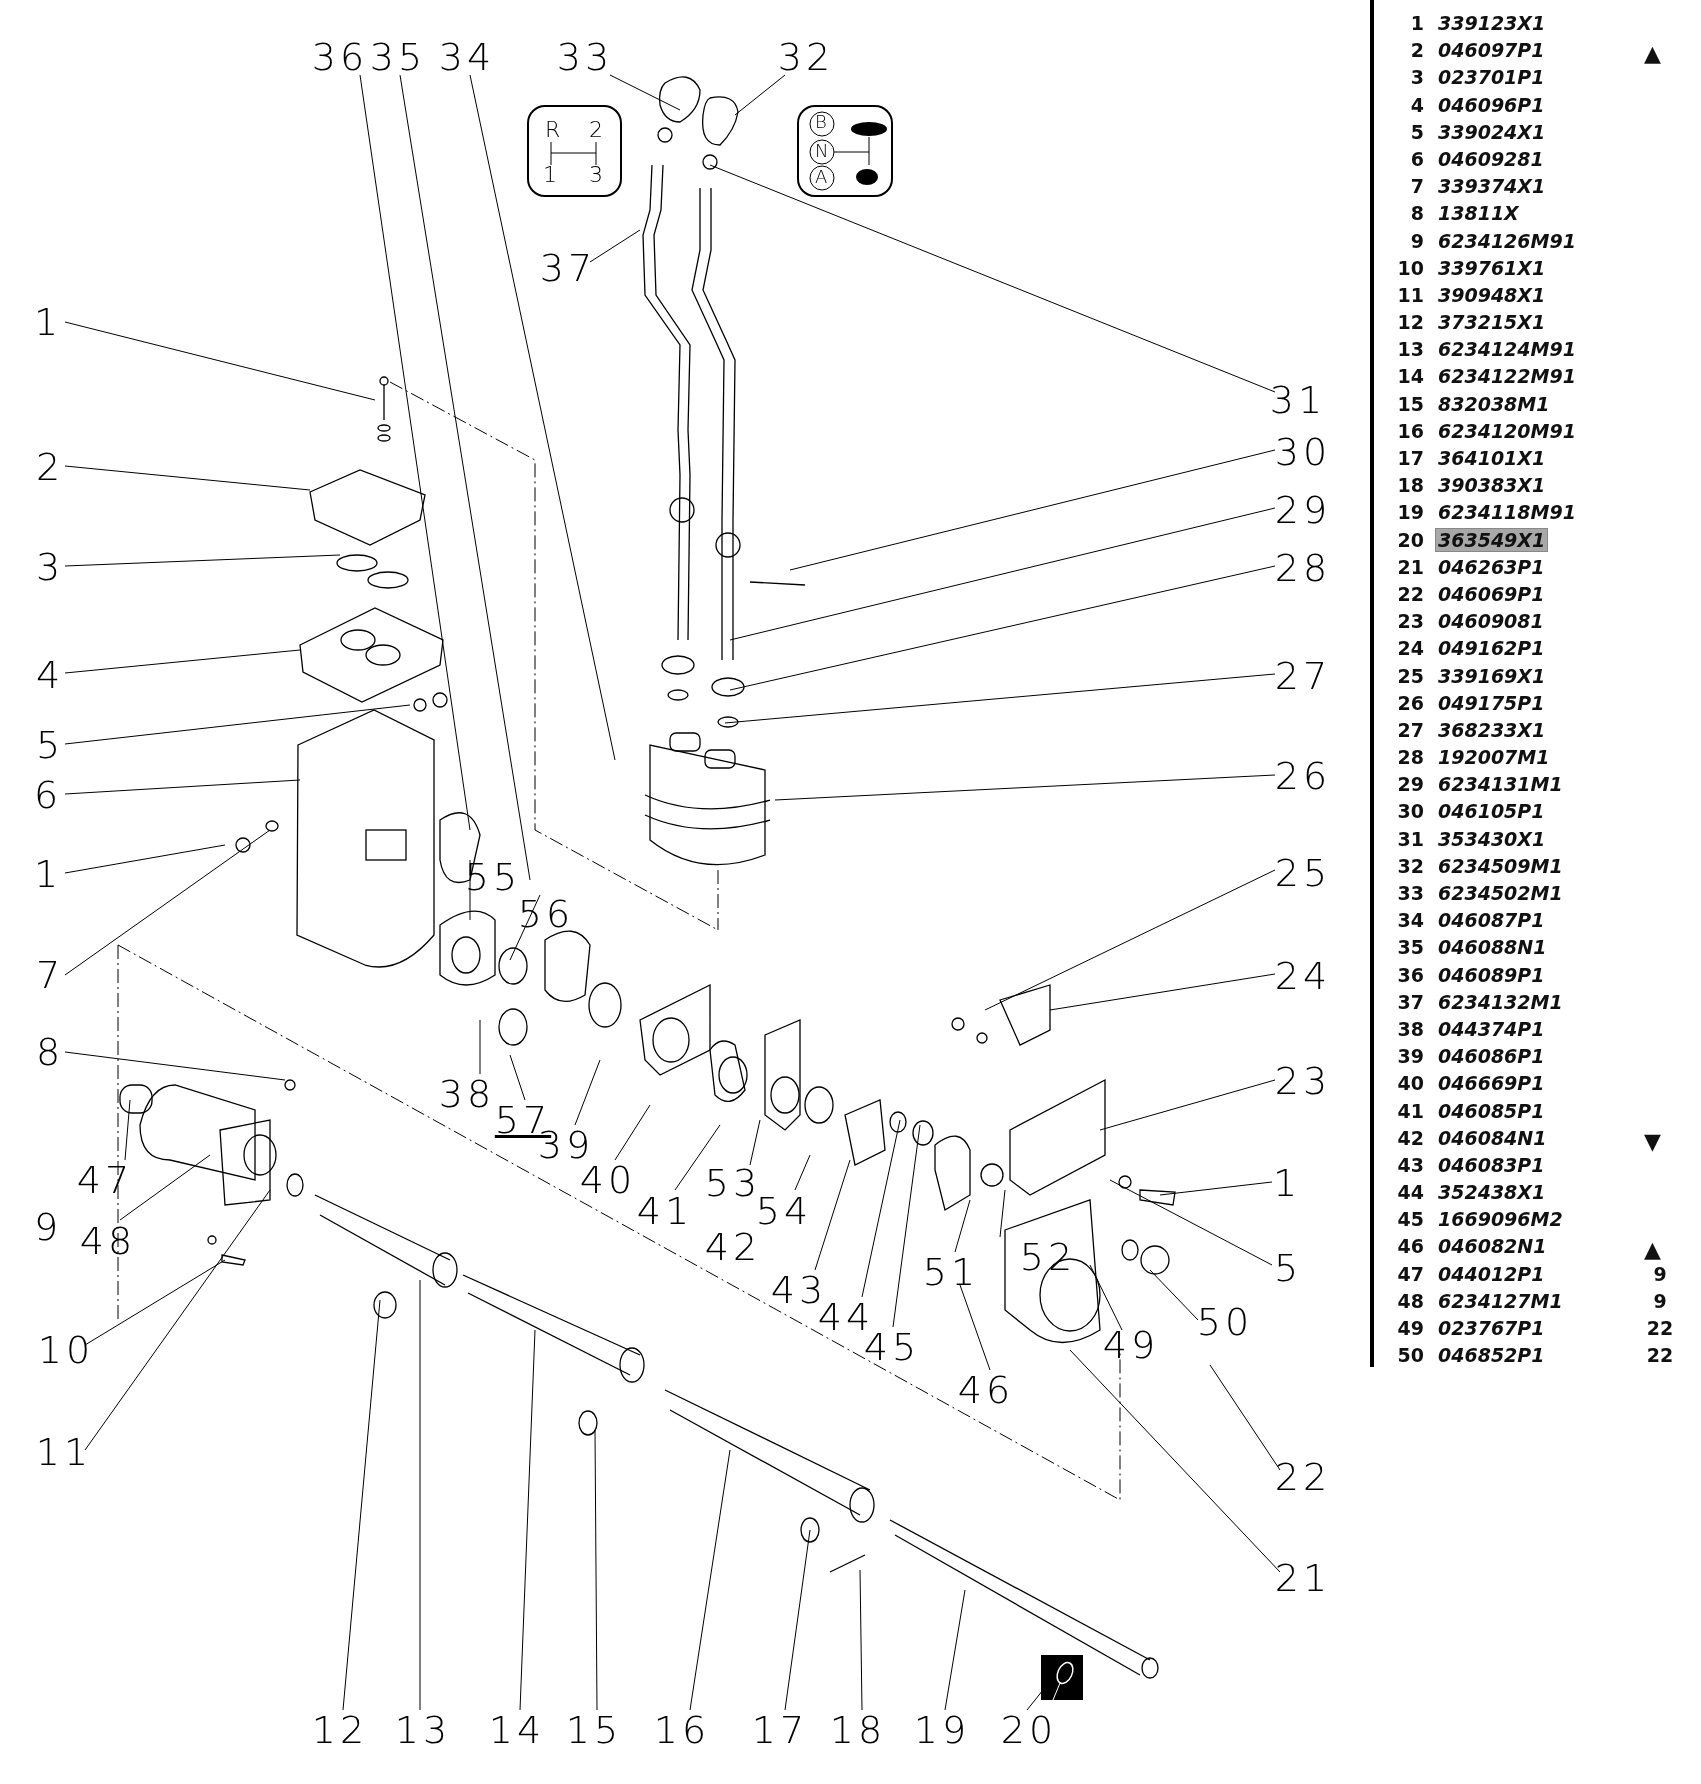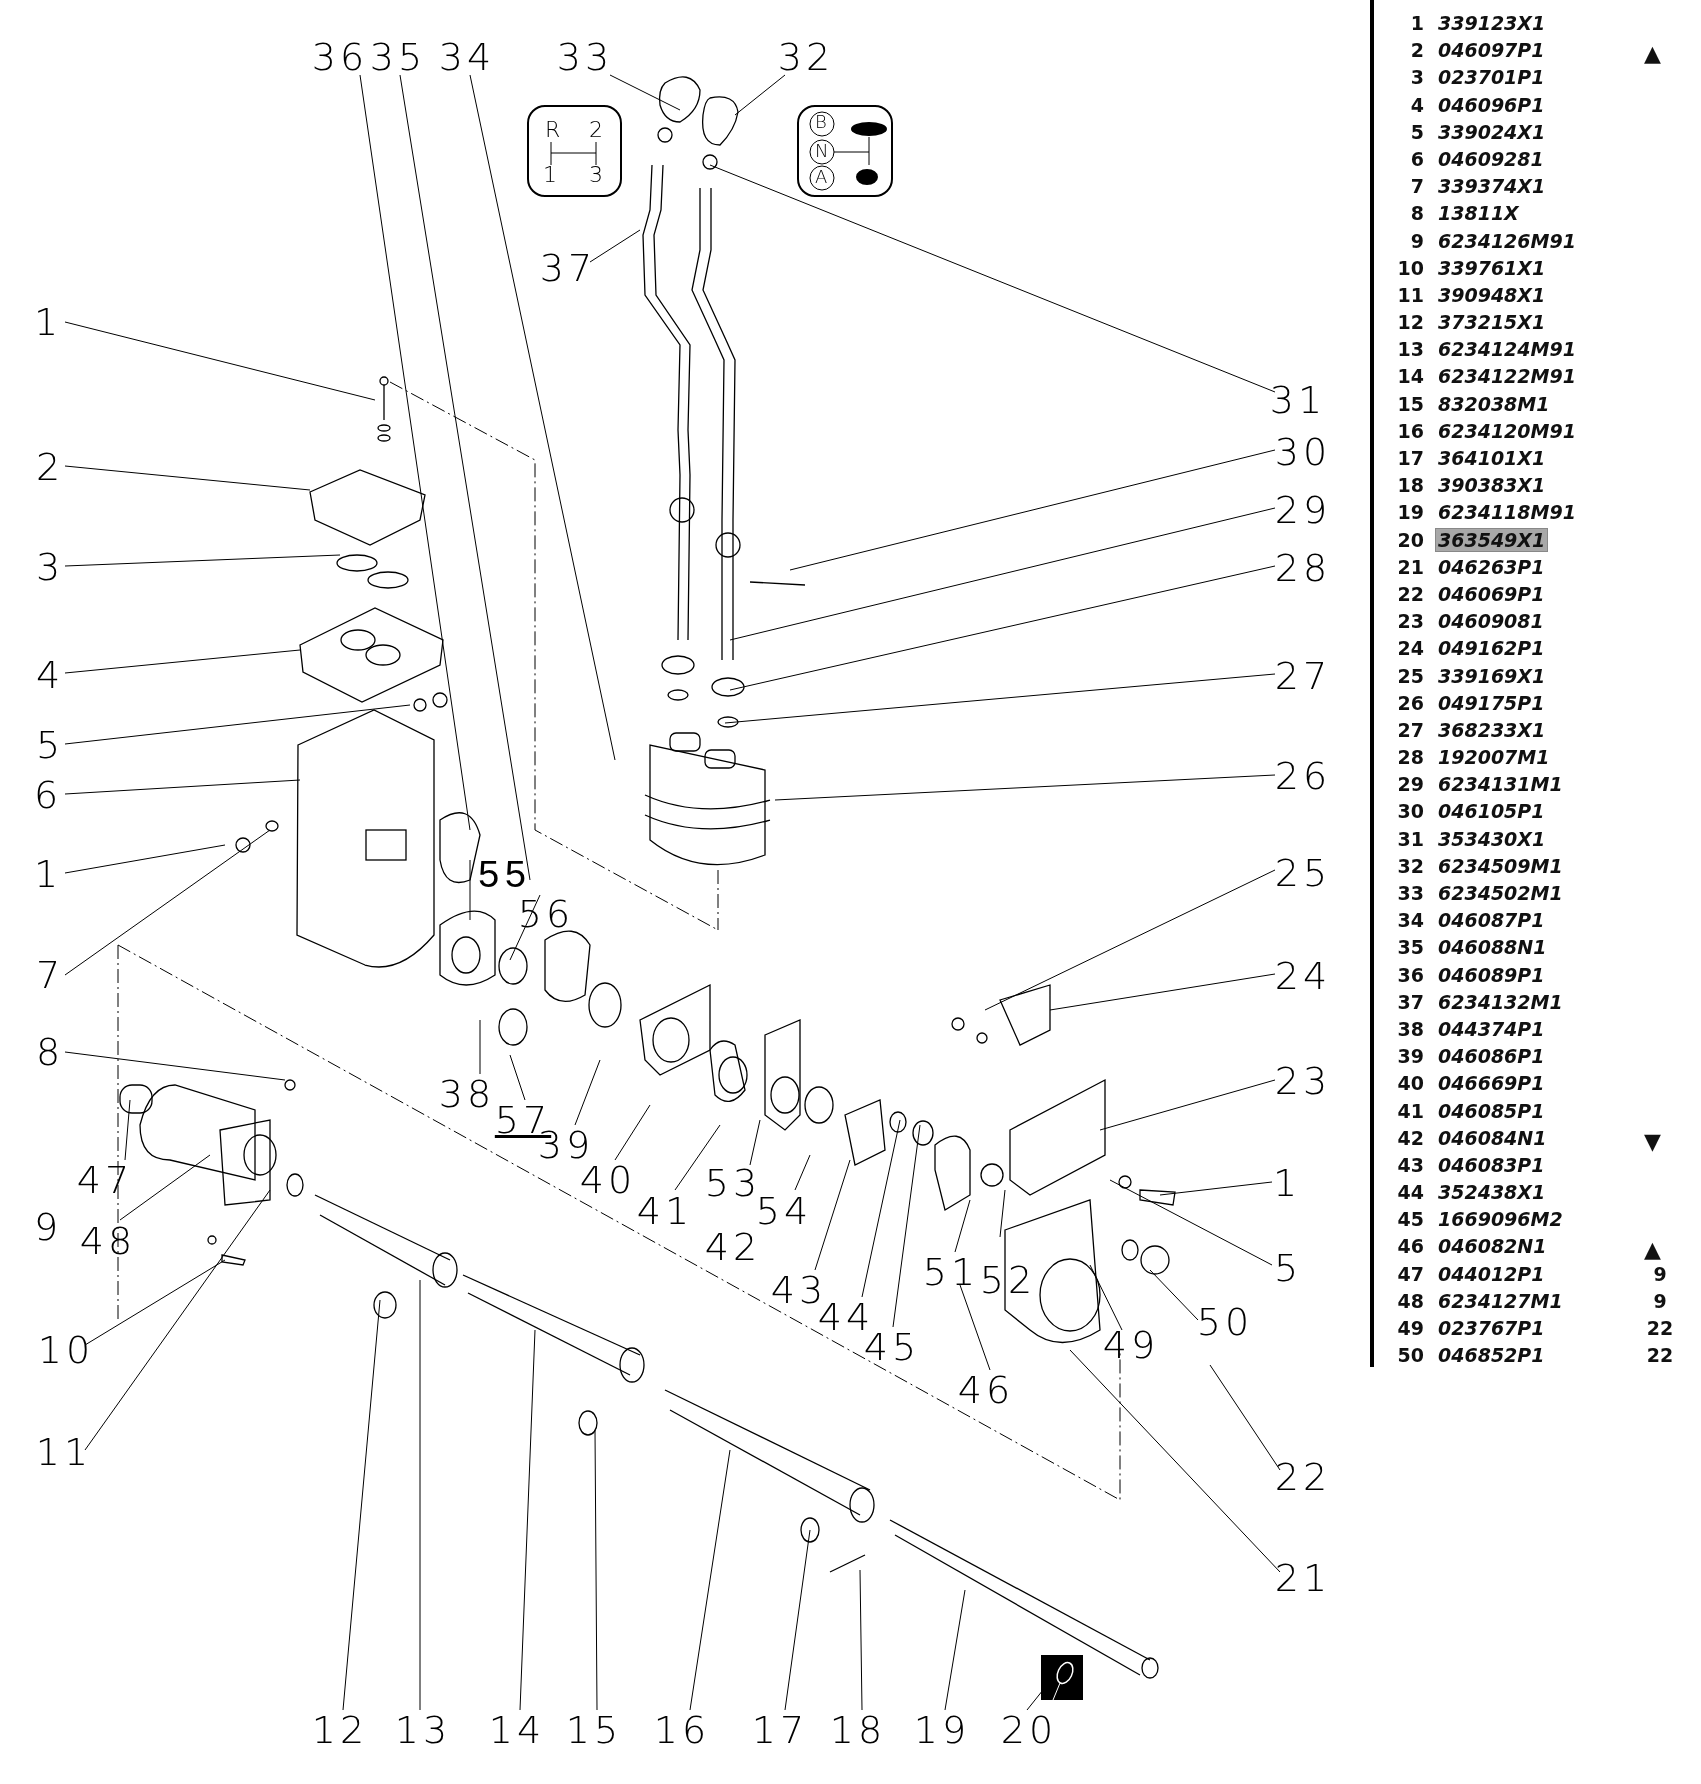--- a/index.html
+++ b/index.html
@@ -269,35 +269,35 @@
       <div class="callout" style="left: 50px; top: 745px;">5</div>
       <div class="callout" style="left: 48px; top: 795px;">6</div>
       <div class="callout" style="left: 48px; top: 874px;">1</div>
       <div class="callout" style="left: 50px; top: 975px;">7</div>
       <div class="callout" style="left: 50px; top: 1052px;">8</div>
       <div class="callout" style="left: 105px; top: 1180px;">47</div>
       <div class="callout" style="left: 48px; top: 1227px;">9</div>
       <div class="callout" style="left: 108px; top: 1241px;">48</div>
       <div class="callout" style="left: 66px; top: 1350px;">10</div>
       <div class="callout" style="left: 64px; top: 1452px;">11</div>
-      <div class="callout" style="left: 504px; top: 877px; font-family: Liberation Mono, monospace;">55</div>
+      <div class="callout" style="left: 493px; top: 877px;">55</div>
       <div class="callout" style="left: 546px; top: 914px;">56</div>
       <div class="callout" style="left: 467px; top: 1094px;">38</div>
       <div class="callout" style="left: 523px; top: 1120px; text-decoration: underline;">57</div>
       <div class="callout" style="left: 566px; top: 1145px;">39</div>
       <div class="callout" style="left: 608px; top: 1180px;">40</div>
       <div class="callout" style="left: 665px; top: 1211px;">41</div>
       <div class="callout" style="left: 733px; top: 1183px;">53</div>
       <div class="callout" style="left: 784px; top: 1211px;">54</div>
       <div class="callout" style="left: 733px; top: 1247px;">42</div>
       <div class="callout" style="left: 799px; top: 1290px;">43</div>
       <div class="callout" style="left: 846px; top: 1317px;">44</div>
       <div class="callout" style="left: 892px; top: 1347px;">45</div>
       <div class="callout" style="left: 951px; top: 1272px;">51</div>
-      <div class="callout" style="left: 1008px; top: 1257px; margin-top: 23px;">52</div>
+      <div class="callout" style="left: 1048px; top: 1257px;">52</div>
       <div class="callout" style="left: 986px; top: 1390px;">46</div>
       <div class="callout" style="left: 340px; top: 1730px;">12</div>
       <div class="callout" style="left: 423px; top: 1730px;">13</div>
       <div class="callout" style="left: 517px; top: 1730px;">14</div>
       <div class="callout" style="left: 594px; top: 1730px;">15</div>
       <div class="callout" style="left: 682px; top: 1730px;">16</div>
       <div class="callout" style="left: 780px; top: 1730px;">17</div>
       <div class="callout" style="left: 858px; top: 1730px;">18</div>
       <div class="callout" style="left: 942px; top: 1730px;">19</div>
       <div class="callout" style="left: 1029px; top: 1730px;">20</div>

